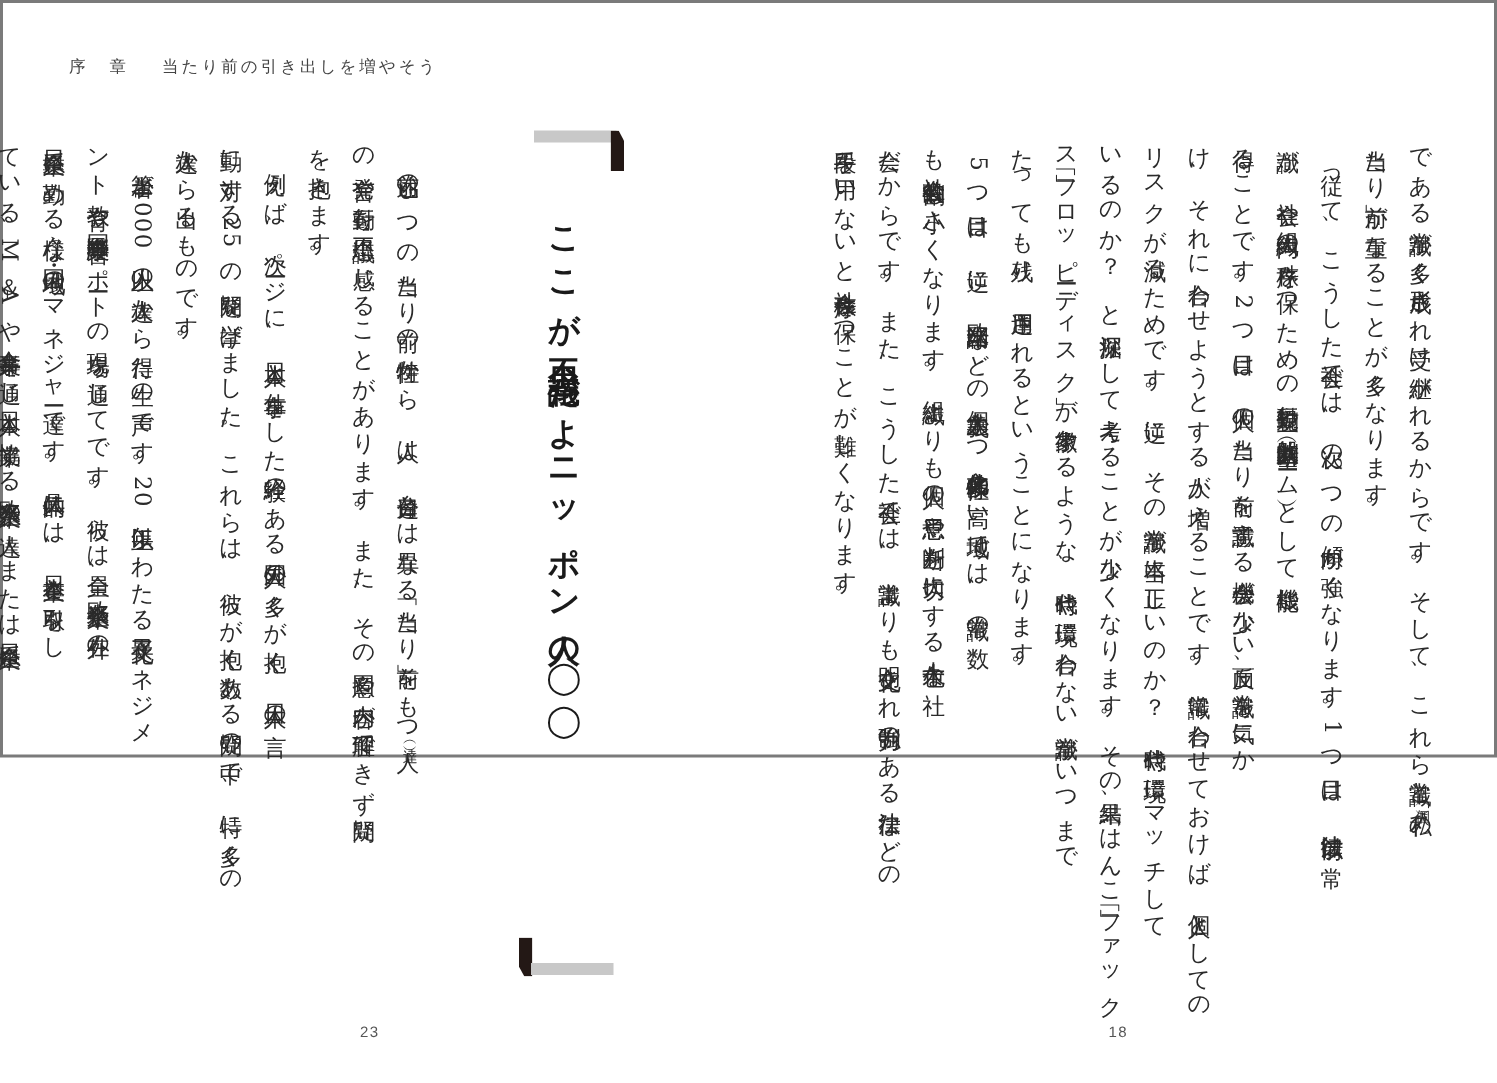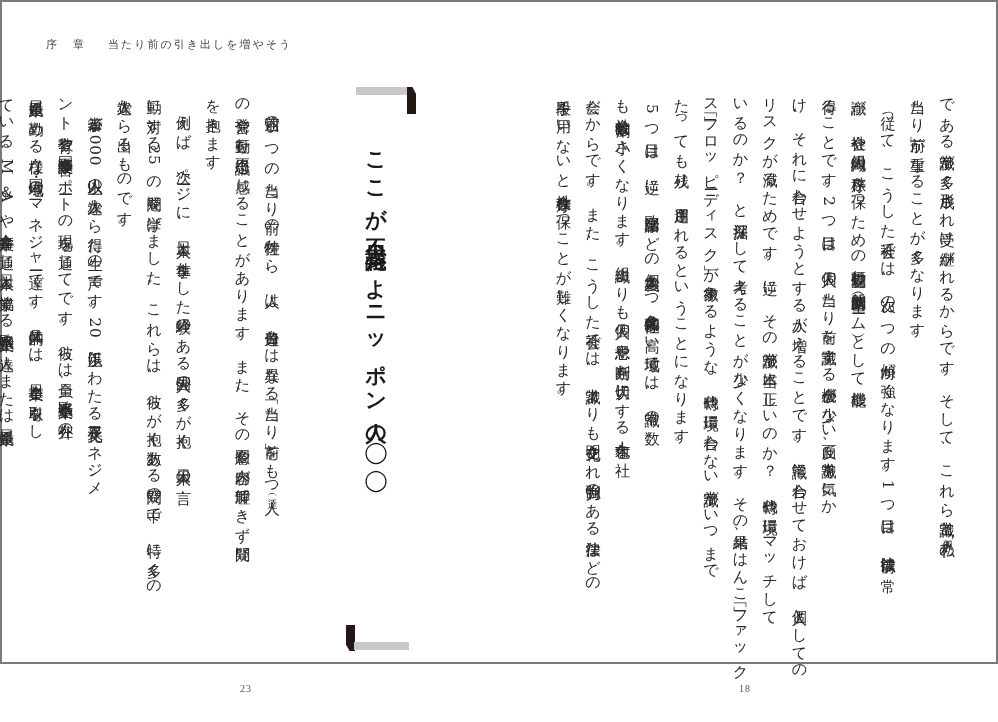--- a/index.html
+++ b/index.html
@@ -1,18 +1,18 @@
 <!DOCTYPE html>
 <html><head>
 <meta charset="utf-8">
 <style>
   html, body { margin: 0; padding: 0; background: #ffffff; }
   body { width: 998px; height: 722px; position: relative; overflow: hidden; }
   .frame {
-    position: absolute; left: 0; top: 0; width: 998px; height: 664px;
+    position: absolute; left: 0; top: 0; width: 998px; height: 505px;
     box-sizing: border-box; border: 2px solid #7a7a7a; background: #fff;
   }
   .running-head {
     position: absolute; left: 44px; top: 35px;
     font-family: "DejaVu Sans", sans-serif; font-size: 11px; color: #444;
     letter-spacing: 2px; white-space: nowrap;
   }
   .running-head .sep { display: inline-block; width: 14px; }
   .running-head .gap { display: inline-block; width: 22px; }
 
@@ -39,21 +39,21 @@
   }
   .bracket-top-gray { position: absolute; left: 354px; top: 85px; width: 55px; height: 8px; background: #c8c8c8; }
   .bracket-top-black { position: absolute; left: 405px; top: 85px; width: 9px; height: 27px; background: #231815;
     clip-path: polygon(0 0, 60% 0, 100% 25%, 100% 100%, 0 100%); }
   .bracket-bot-gray { position: absolute; left: 352px; top: 640px; width: 55px; height: 8px; background: #c8c8c8; }
   .bracket-bot-black { position: absolute; left: 344px; top: 623px; width: 9px; height: 26px; background: #231815;
     clip-path: polygon(0 0, 100% 0, 100% 100%, 40% 100%, 0 75%); }
 
   .folio {
     position: absolute; top: 681px;
-    font-family: Liberation Serif, serif; font-size: 10px; color: #555;
+    font-family: Liberation Sans, sans-serif; font-size: 10px; color: #555;
     letter-spacing: 1px;
   }
   .folio-left { left: 238px; }
   .folio-right { left: 737px; }
 </style>
 </head>
 <body>
 
 <div class="frame">
 

